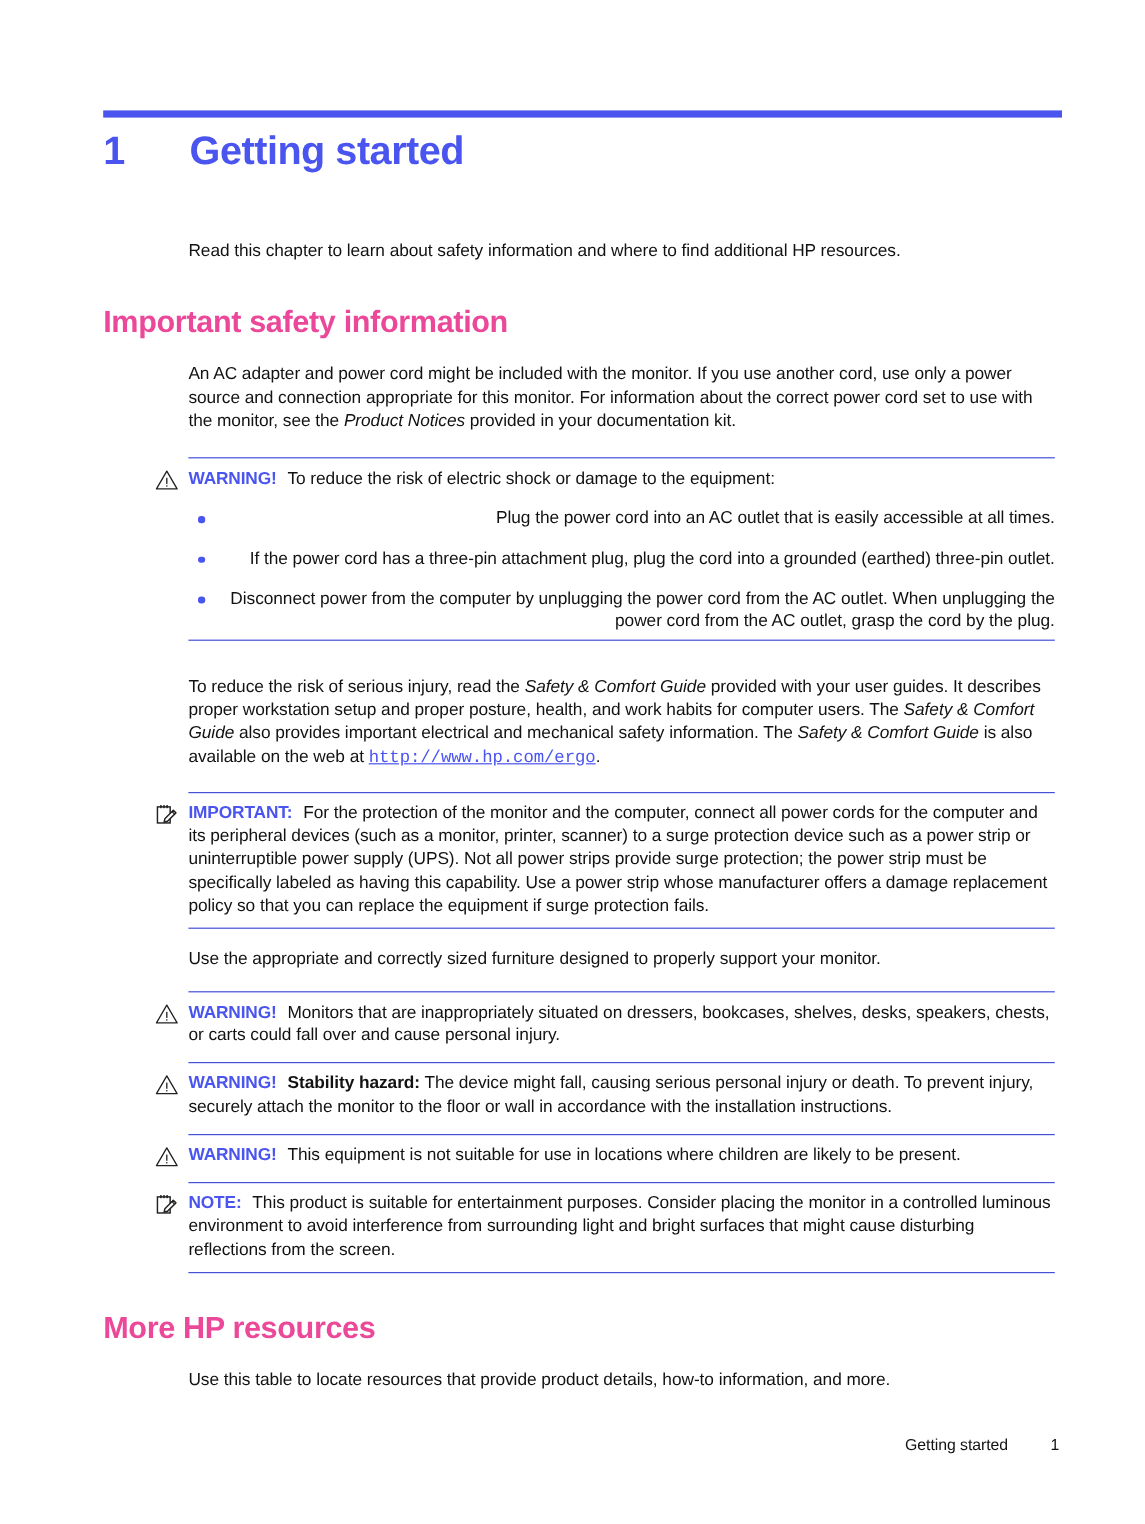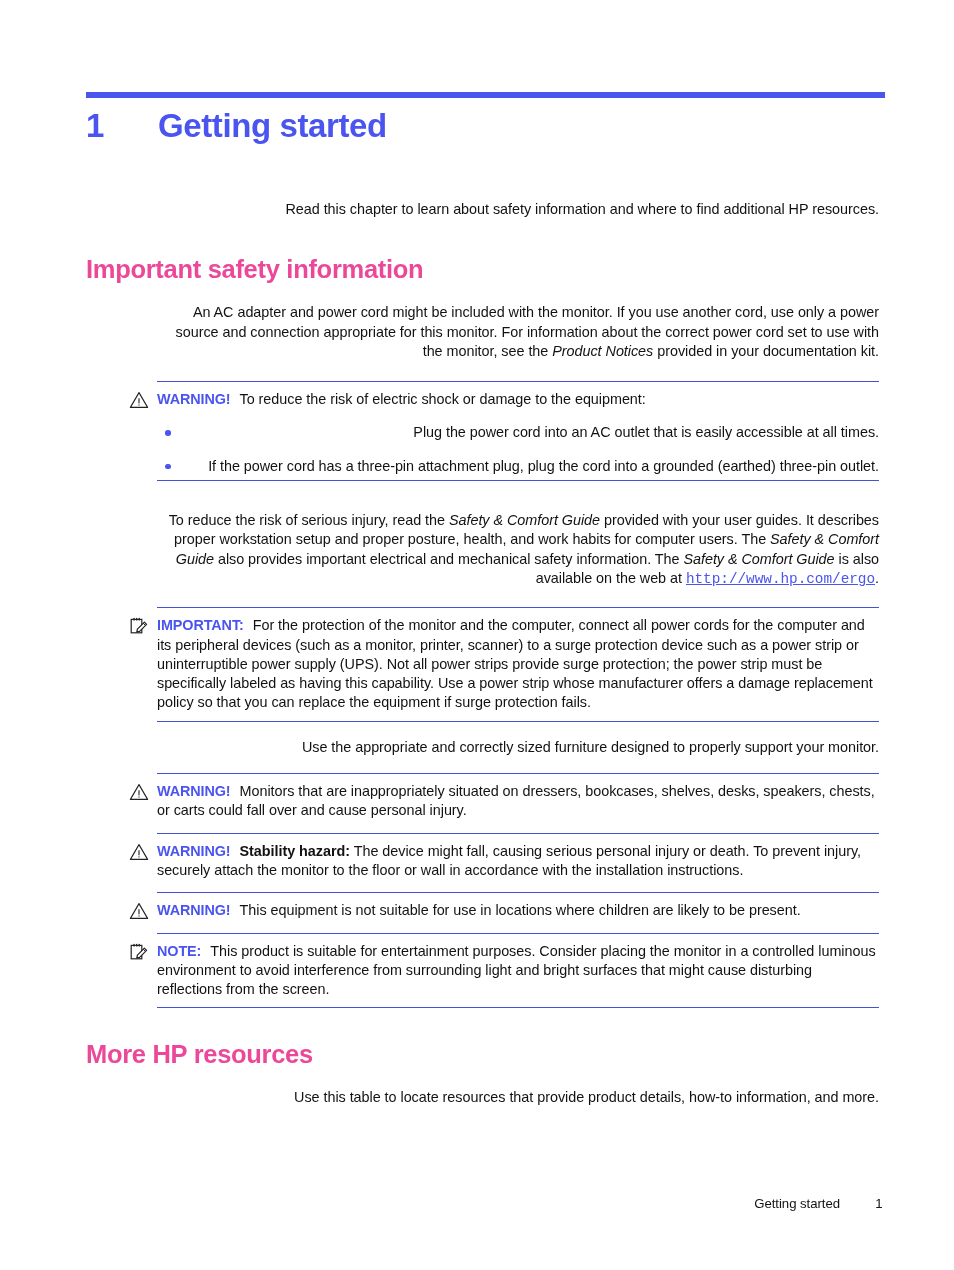--- a/index.html
+++ b/index.html
@@ -65,21 +65,20 @@
   .content {
     position: absolute;
     left: 86px;
     top: 200px;
     width: 800px;
   }
 
   .body-col {
     margin-left: 71px;
     width: 722px;
-    text-align: right;
   }
 
   p.body {
     margin: 0;
     font-size: 14.4px;
     line-height: 19.3px;
     color: #121212;
     letter-spacing: -0.04px;
   }
 
@@ -233,20 +232,21 @@
           <path d="M10 1.6 L18.6 16.4 L1.4 16.4 Z" fill="none" stroke="#222222" stroke-width="1.1" stroke-linejoin="round"></path>
           <rect x="9.45" y="7.2" width="1.1" height="5.1" fill="#222222"></rect>
           <rect x="9.45" y="13.4" width="1.1" height="1.1" fill="#222222"></rect>
         </svg>
       </span>
       <div class="callout-body">
         <span class="label">WARNING!</span><span class="label-gap"></span><span>To reduce the risk of electric shock or damage to the equipment:</span>
         <ul class="bullets">
           <li><span class="dot"></span><span>Plug the power cord into an AC outlet that is easily accessible at all times.</span></li>
           <li><span class="dot"></span><span>If the power cord has a three-pin attachment plug, plug the cord into a grounded (earthed) three-pin outlet.</span></li>
+          <li><span class="dot"></span><span>Disconnect power from the computer by unplugging the power cord from the AC outlet. When unplugging the power cord from the AC outlet, grasp the cord by the plug.</span></li>
         </ul>
       </div>
     </div>
 
     <div class="body-col" style="border-top:1.3px solid #4450d6; padding-top:0; height:0;"></div>
 
     <div class="sp-16"></div>
 
 
     <div class="sp-14"></div>

